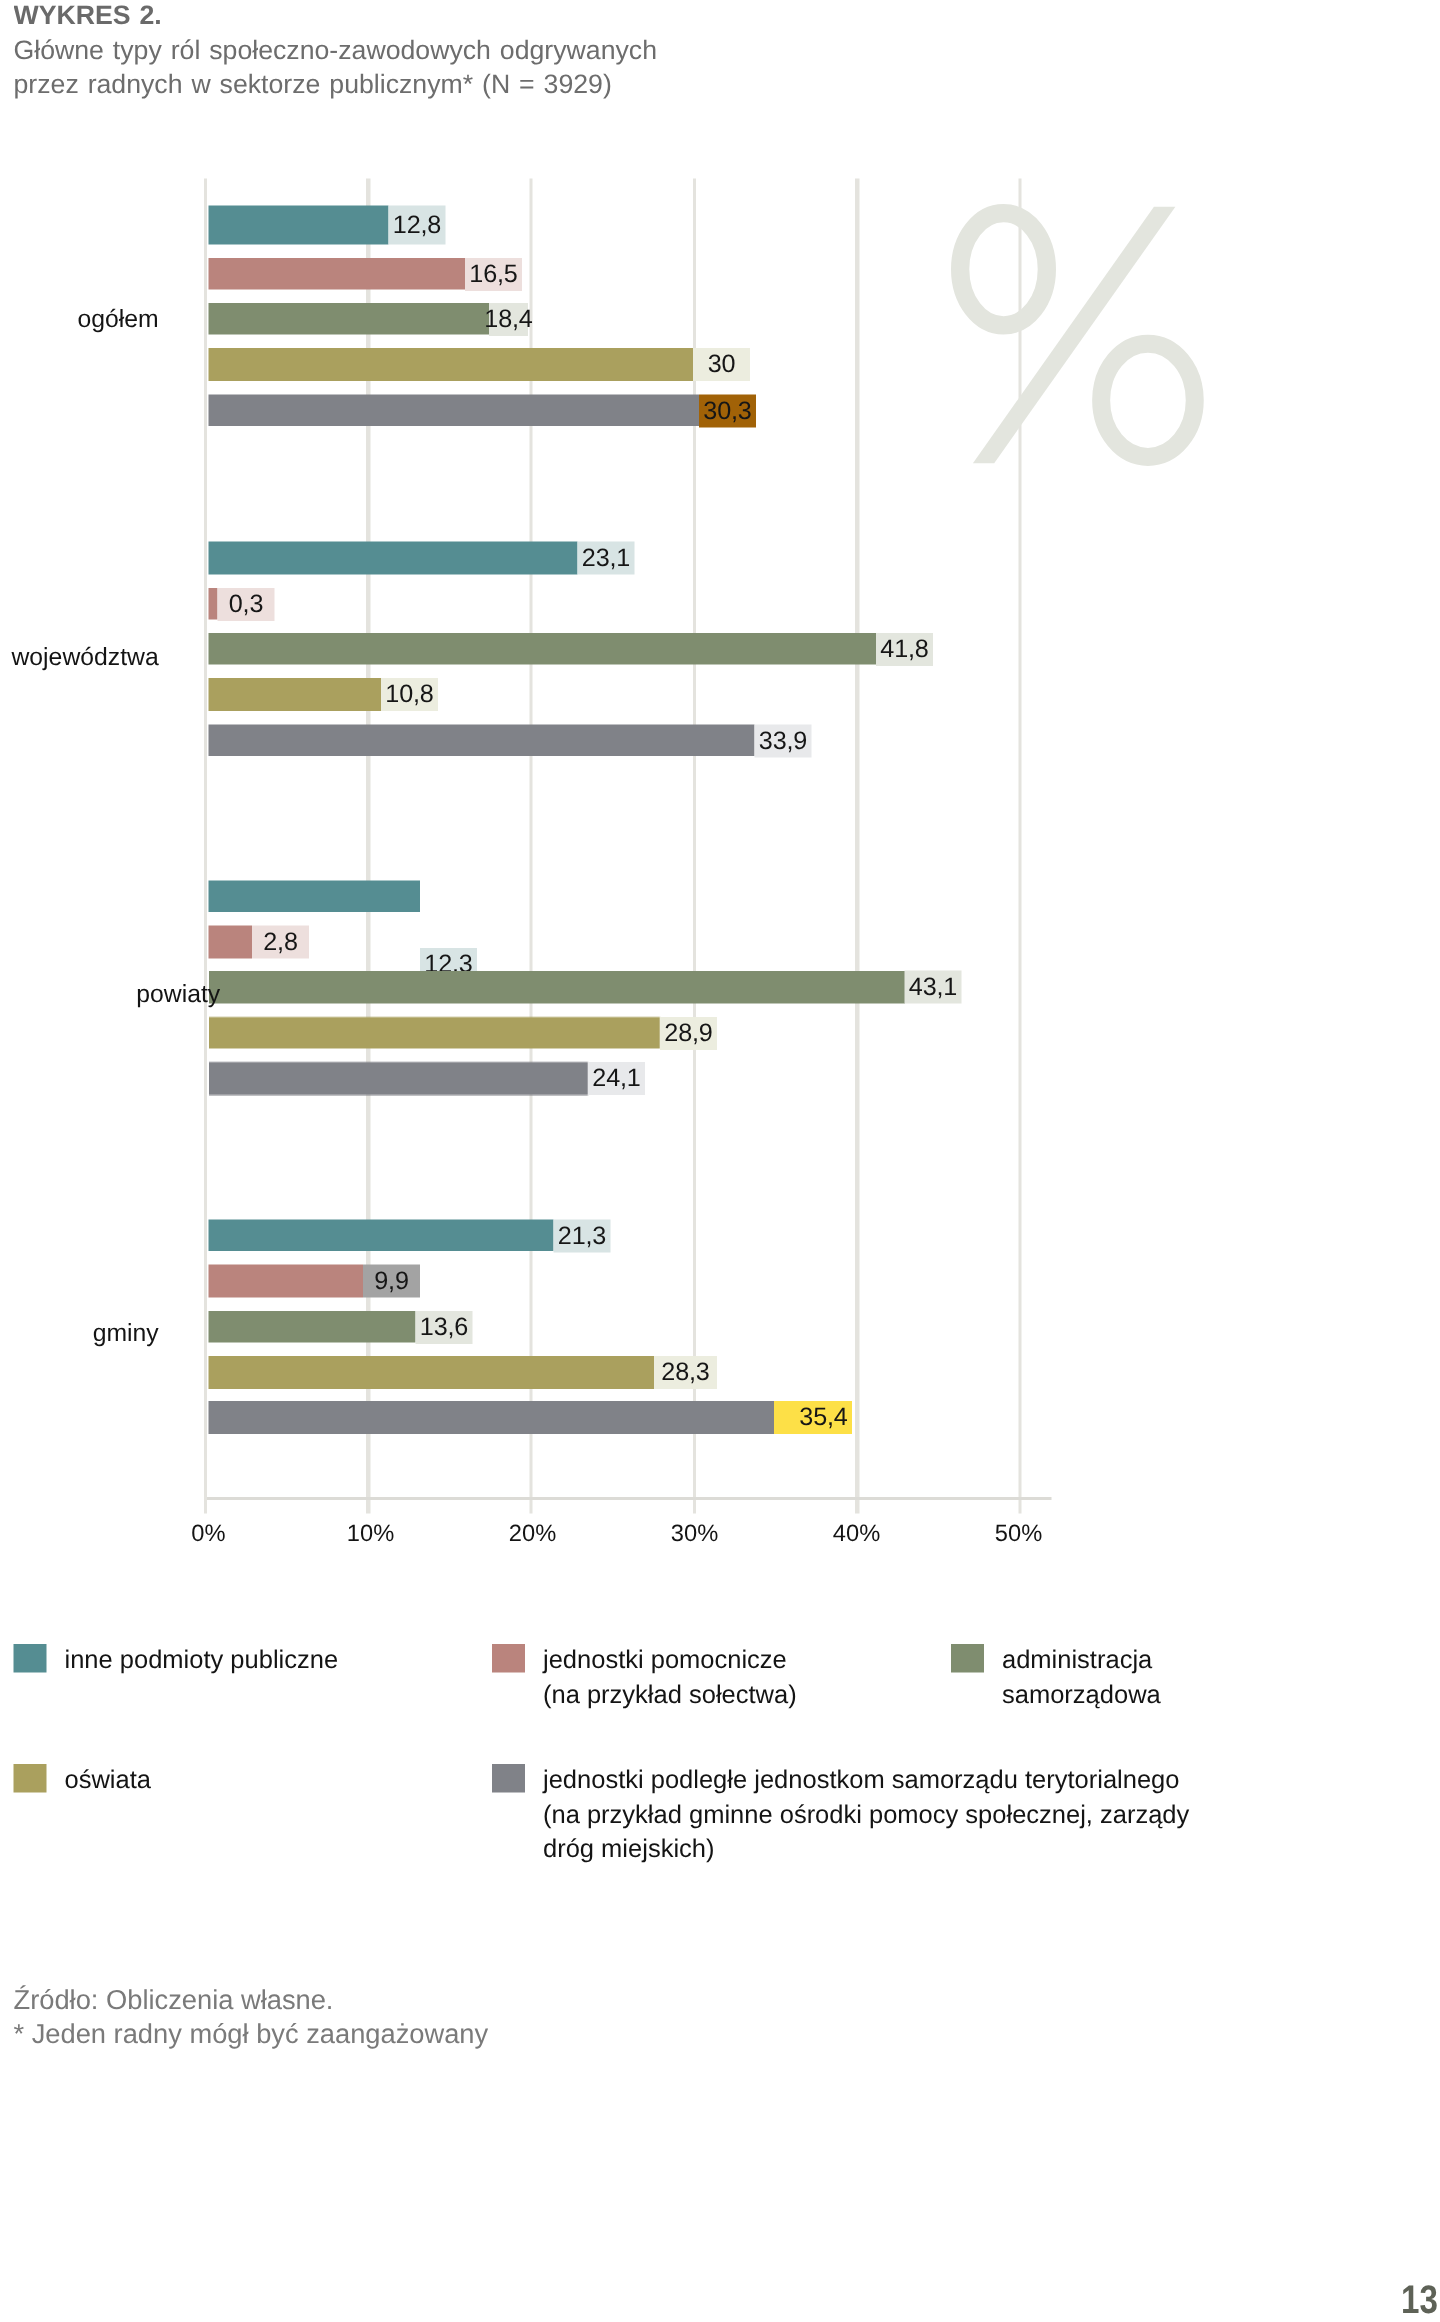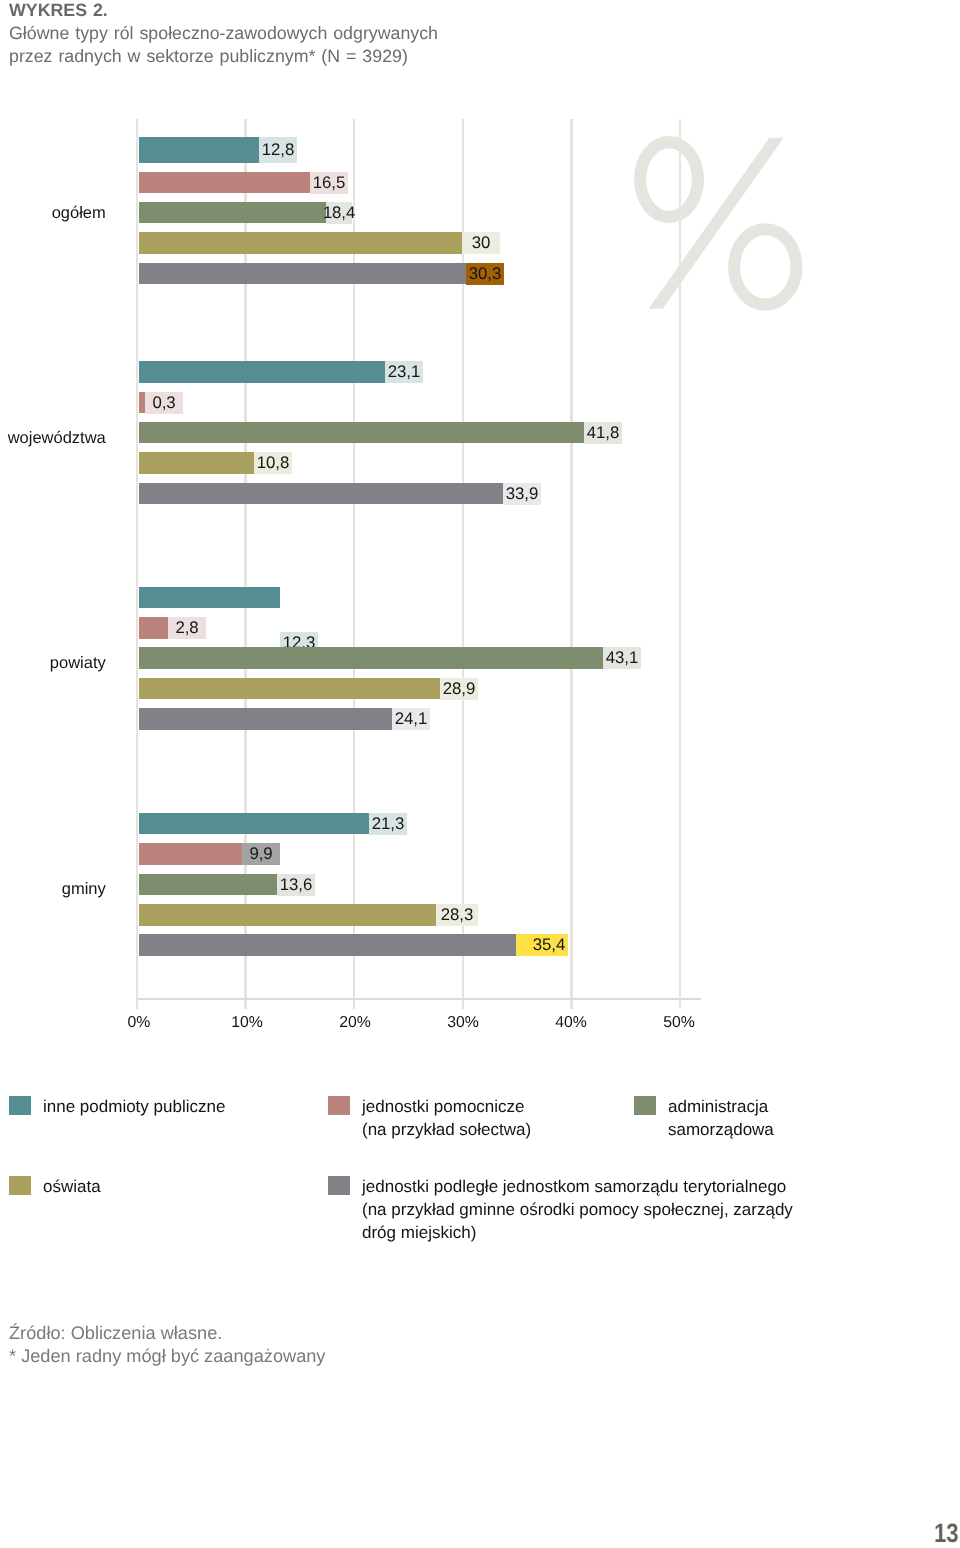--- a/index.html
+++ b/index.html
@@ -85,21 +85,21 @@
       <div class="bar" style="left: 139px; top: 586.7px; width: 141.352px; height: 21.6px; background: rgb(85, 141, 146);"></div>
       <div class="vlabel" style="left: 280.352px; top: 586.7px; width: 38px; height: 21.6px; background: rgb(216, 228, 228); margin-top: 45px;">12,3</div>
       <div class="bar" style="left: 139px; top: 617.05px; width: 29.494px; height: 21.6px; background: rgb(186, 132, 125);"></div>
       <div class="vlabel" style="left: 168.494px; top: 617.05px; width: 38px; height: 21.6px; background: rgb(237, 223, 221);">2,8</div>
       <div class="bar" style="left: 139px; top: 647.4px; width: 463.894px; height: 21.6px; background: rgb(127, 141, 111);"></div>
       <div class="vlabel" style="left: 602.894px; top: 647.4px; width: 38px; height: 21.6px; background: rgb(227, 230, 222);">43,1</div>
       <div class="bar" style="left: 139px; top: 677.75px; width: 300.994px; height: 21.6px; background: rgb(170, 160, 94);"></div>
       <div class="vlabel" style="left: 439.994px; top: 677.75px; width: 38px; height: 21.6px; background: rgb(236, 237, 223);">28,9</div>
       <div class="bar" style="left: 139px; top: 708.1px; width: 253.21px; height: 21.6px; background: rgb(128, 130, 136);"></div>
       <div class="vlabel" style="left: 392.21px; top: 708.1px; width: 38px; height: 21.6px; background: rgb(232, 233, 235);">24,1</div>
-      <div class="catlabel" style="left: 0px; width: 105.8px; top: 652px; line-height: 22px;">powiaty</div>
+      <div class="catlabel" style="left: 0px; width: 105.8px; top: 652px; line-height: 22px; padding-left: 41px;">powiaty</div>
       <div class="bar" style="left: 139px; top: 812.9px; width: 230.404px; height: 21.6px; background: rgb(85, 141, 146);"></div>
       <div class="vlabel" style="left: 369.404px; top: 812.9px; width: 38px; height: 21.6px; background: rgb(216, 228, 228);">21,3</div>
       <div class="bar" style="left: 139px; top: 843.25px; width: 103.342px; height: 21.6px; background: rgb(186, 132, 125);"></div>
       <div class="vlabel" style="left: 242.342px; top: 843.25px; width: 38px; height: 21.6px; background: #a3a3a3;">9,9</div>
       <div class="bar" style="left: 139px; top: 873.6px; width: 138.094px; height: 21.6px; background: rgb(127, 141, 111);"></div>
       <div class="vlabel" style="left: 277.094px; top: 873.6px; width: 38px; height: 21.6px; background: rgb(227, 230, 222);">13,6</div>
       <div class="bar" style="left: 139px; top: 903.95px; width: 296.65px; height: 21.6px; background: rgb(170, 160, 94);"></div>
       <div class="vlabel" style="left: 435.65px; top: 903.95px; width: 42px; height: 21.6px; background: rgb(236, 237, 223);">28,3</div>
       <div class="bar" style="left: 139px; top: 934.3px; width: 377.014px; height: 21.6px; background: rgb(128, 130, 136);"></div>
       <div class="vlabel" style="left: 516.014px; top: 934.3px; width: 38px; height: 21.6px; background: #fde047; padding-left: 14px;">35,4</div>

